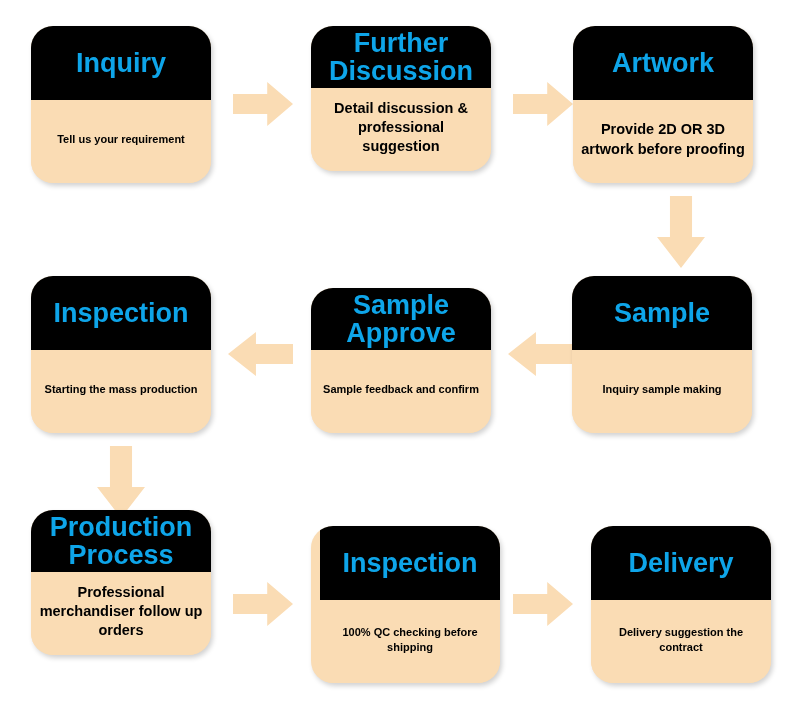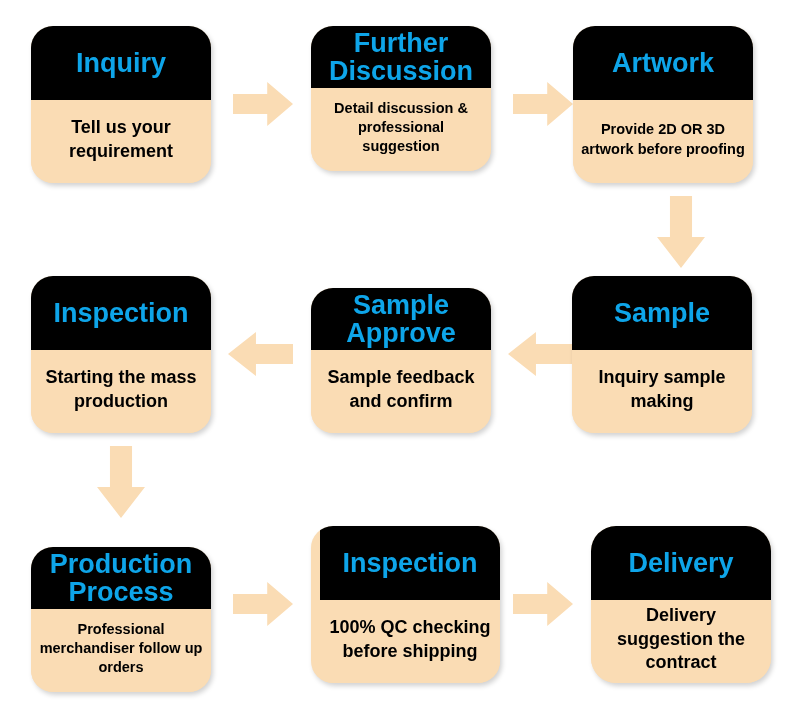--- a/index.html
+++ b/index.html
@@ -53,21 +53,21 @@
     display: flex;
     align-items: center;
     justify-content: center;
     font-weight: 600;
   }
 
   
   .h-1line  { height: 74px; font-size: 27px; }
   .h-2line  { height: 62px; font-size: 27px; }
 
-  .b-2line  { height: 83px; font-size: 18px; }
+  .b-2line  { height: 83px; font-size: 11px; }
   .b-3line  { height: 83px; font-size: 14.5px; }
 
   
   .arrow {
     position: absolute;
     background: #FADCB4;
   }
   .arrow-right {
     clip-path: polygon(0% 27%, 57% 27%, 57% 0%, 100% 50%, 57% 100%, 57% 73%, 0% 73%);
   }
@@ -118,32 +118,32 @@
 
   <div class="arrow arrow-left" style="left:508px; top:332px; width:65px; height:44px;"></div>
 
   <div class="node" style="left:572px; top:276px;">
     <div class="node-header h-1line">Sample</div>
     <div class="node-body b-2line">Inquiry sample making</div>
   </div>
 
   <div class="arrow arrow-down" style="left:97px; top:446px; width:48px; height:72px;"></div>
 
-  <div class="node" style="left:31px; top:547px;">
+  <div class="node" style="left:31px; top:510px;">
     <div class="node-header h-2line">Production Process</div>
     <div class="node-body b-3line">Professional merchandiser follow up orders</div>
   </div>
 
   <div class="arrow arrow-right" style="left:233px; top:582px; width:60px; height:44px;"></div>
 
   <div class="node" style="left:311px; top:526px;padding-left:9px;">
     <div class="node-header h-1line">Inspection</div>
     <div class="node-body b-2line">100% QC checking before shipping</div>
   </div>
 
   <div class="arrow arrow-right" style="left:513px; top:582px; width:60px; height:44px;"></div>
 
-  <div class="node" style="left:591px; top:526px;border-radius:25px;">
+  <div class="node" style="left:591px; top:526px;">
     <div class="node-header h-1line">Delivery</div>
     <div class="node-body b-2line">Delivery suggestion the contract</div>
   </div>
 
 </div>
 
 </body></html>

